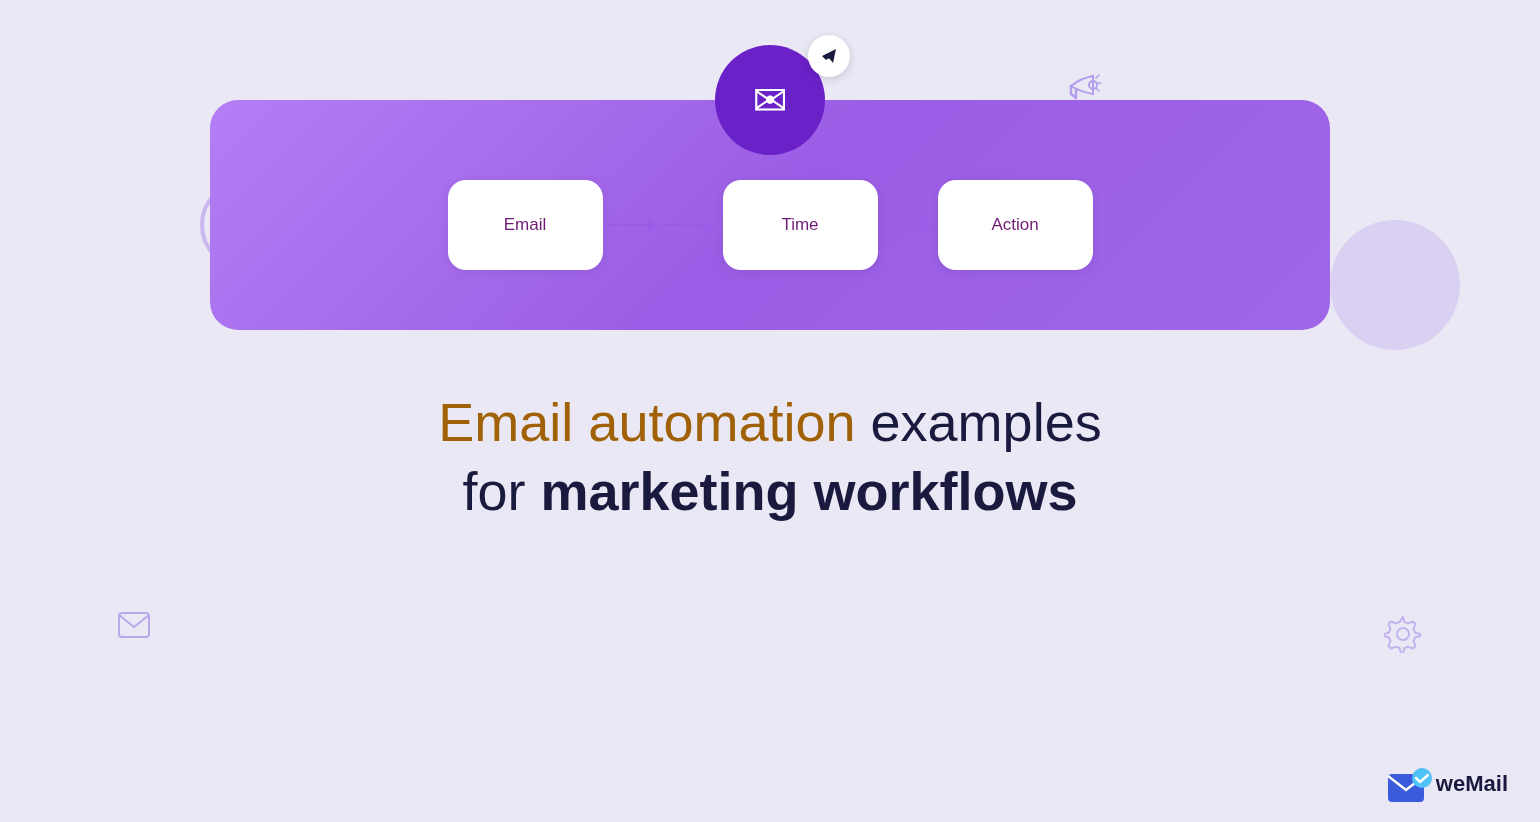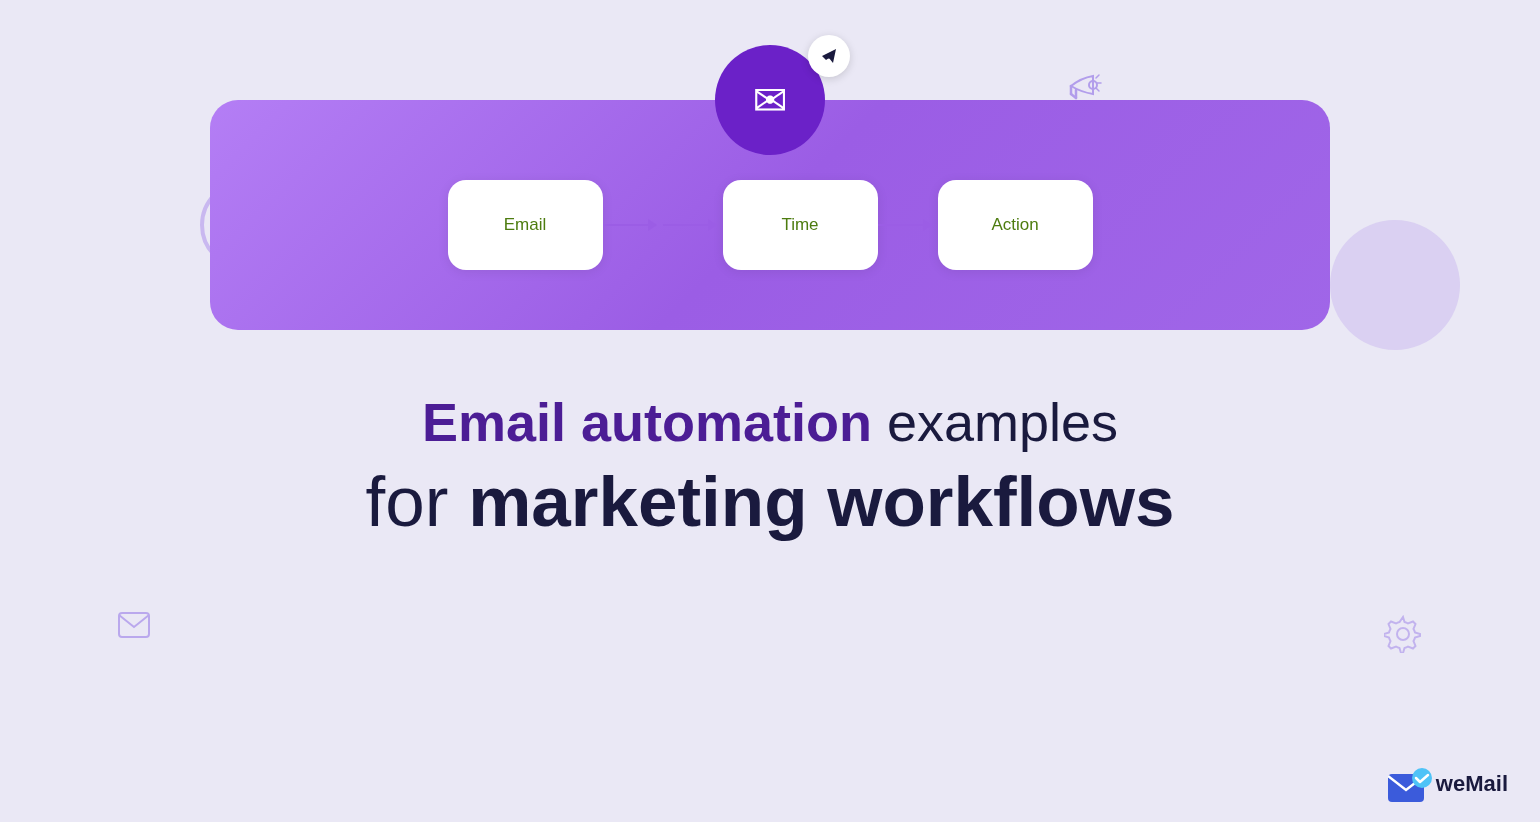--- a/index.html
+++ b/index.html
@@ -135,21 +135,21 @@
 
     .workflow-step {
       background: white;
       border-radius: 18px;
       width: 155px;
       height: 90px;
       display: flex;
       align-items: center;
       justify-content: center;
       font-size: 17px;
-      color: #4d7c0f;
+      color: #701a75;
       font-weight: 400;
       box-shadow: 0 2px 12px rgba(0,0,0,0.08);
     }
 
     .arrow-connector {
       display: flex;
       align-items: center;
       width: 60px;
       position: relative;
     }
@@ -176,27 +176,27 @@
       line-height: 1.2;
     }
 
     .heading-line1 {
       font-size: 54px;
       color: #1a1a3e;
       font-weight: 400;
     }
 
     .heading-line1 strong {
-      font-weight: 700;
-      color: #4c1d95;
+      font-weight: 400;
+      color: #a16207;
       margin-top: 8px;
     }
 
     .heading-line2 {
-      font-size: 71px;
+      font-size: 54px;
       color: #1a1a3e;
       font-weight: 400;
       margin-top: 4px;
     }
 
     .heading-line2 strong {
       font-weight: 800;
       color: #1a1a3e;
     }
 

